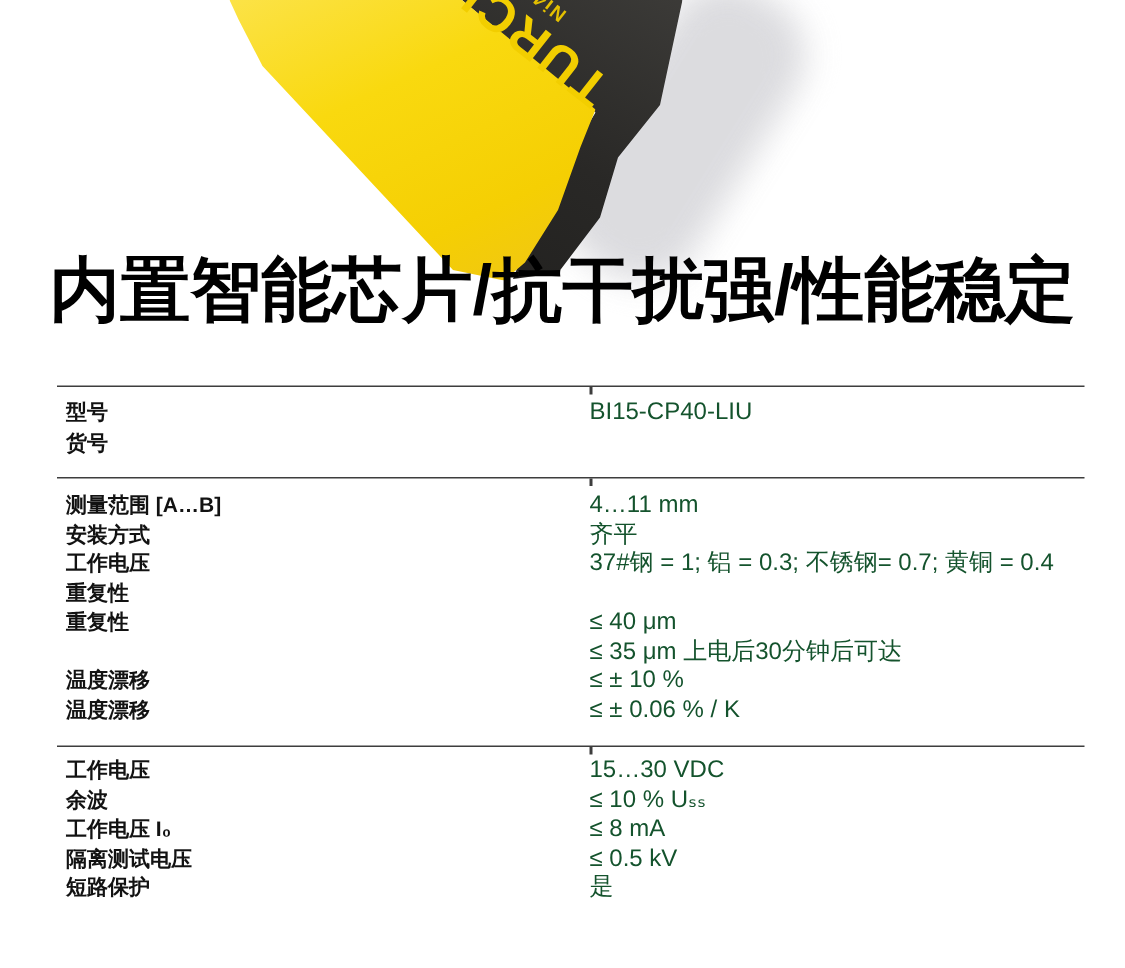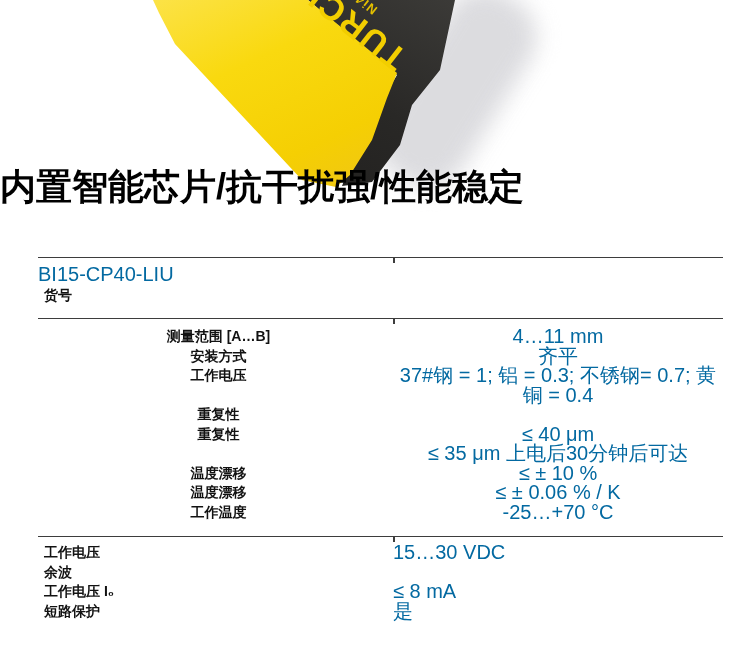--- a/index.html
+++ b/index.html
@@ -29,36 +29,36 @@
     position:absolute; left:105px; top:-42px; width:220px; height:120px;
     transform:rotate(218deg);
     display:flex; flex-direction:column; align-items:center; justify-content:center; gap:1px;
   }
   .brand-text { font-size:34px; font-weight:900; letter-spacing:2px; color:#f2ce00; line-height:1; }
   .model-text { font-size:13px; font-weight:700; letter-spacing:1.5px; color:#e4c000; line-height:1; }
 
   
   .headline {
     position:absolute; left:0; right:0; top:164px; margin:0;
-    font-size:36px; line-height:1.25; font-weight:900;
+    text-align:center; font-size:47px; line-height:1.25; font-weight:900;
     color:#000; letter-spacing:0;
   }
 
   
   .spec { position:absolute; left:38px; top:257px; width:685px; color:#1c1c1c; }
   .sec { border-top:1.6px solid #3d3d3d; position:relative; }
   .sec .coltick { position:absolute; left:355px; top:0; width:1.5px; height:5px; background:#3d3d3d; }
   .sec-0 { padding:6px 0 12px; }
-  .sec-1 { padding:8px 0 14px;text-align:center; }
+  .sec-1 { padding:8px 0 14px; }
   .sec-2 { padding:6px 0 0; }
   .sec-0 .srow { line-height:21px; }
   .sec-1 .srow, .sec-2 .srow { line-height:19.5px; }
   .srow { display:flex; align-items:flex-start; }
   .slbl { width:349px; padding-left:6px; font-weight:700; font-size:14px; color:#121212; flex:none; }
-  .sval { flex:1; font-size:20px; color:#0369a1; }
+  .sval { flex:1; font-size:16px; color:#14532d; }
 </style>
 </head>
 <body>
 
 <div class="page">
 
   <div class="photo">
     <div class="photo-shadow"></div>
     <div class="sensor-dark"></div>
     <div class="sensor-face"></div>
@@ -67,20 +67,21 @@
       <div class="model-text">Ni4</div>
     </div>
   </div>
 
   <h1 class="headline">内置智能芯片/抗干扰强/性能稳定</h1>
 
   <div class="spec" id="spec">
       <div class="sec sec-0">
         <span class="coltick"></span>
         <div class="srow">
+          <div class="slbl">型号</div>
           <div class="sval">
             <div>BI15-CP40-LIU</div>
           </div>
         </div>
         <div class="srow">
           <div class="slbl">货号</div>
         </div>
       </div>
       <div class="sec sec-1">
         <span class="coltick"></span>
@@ -117,42 +118,45 @@
           <div class="sval">
             <div>≤ ± 10 %</div>
           </div>
         </div>
         <div class="srow">
           <div class="slbl">温度漂移</div>
           <div class="sval">
             <div>≤ ± 0.06 % / K</div>
           </div>
         </div>
-        <div class="srow">
-          <div class="slbl">工作温度</div>
-          <div class="sval">
-            <div>-25…+70 °C</div>
-          </div>
-        </div>
       </div>
       <div class="sec sec-2">
         <span class="coltick"></span>
         <div class="srow">
           <div class="slbl">工作电压</div>
           <div class="sval">
             <div>15…30 VDC</div>
           </div>
         </div>
         <div class="srow">
           <div class="slbl">余波</div>
+          <div class="sval">
+            <div>≤ 10 % Uₛₛ</div>
+          </div>
         </div>
         <div class="srow">
           <div class="slbl">工作电压 I₀</div>
           <div class="sval">
             <div>≤ 8 mA</div>
+          </div>
+        </div>
+        <div class="srow">
+          <div class="slbl">隔离测试电压</div>
+          <div class="sval">
+            <div>≤ 0.5 kV</div>
           </div>
         </div>
         <div class="srow">
           <div class="slbl">短路保护</div>
           <div class="sval">
             <div>是</div>
           </div>
         </div>
       </div>
     </div>

